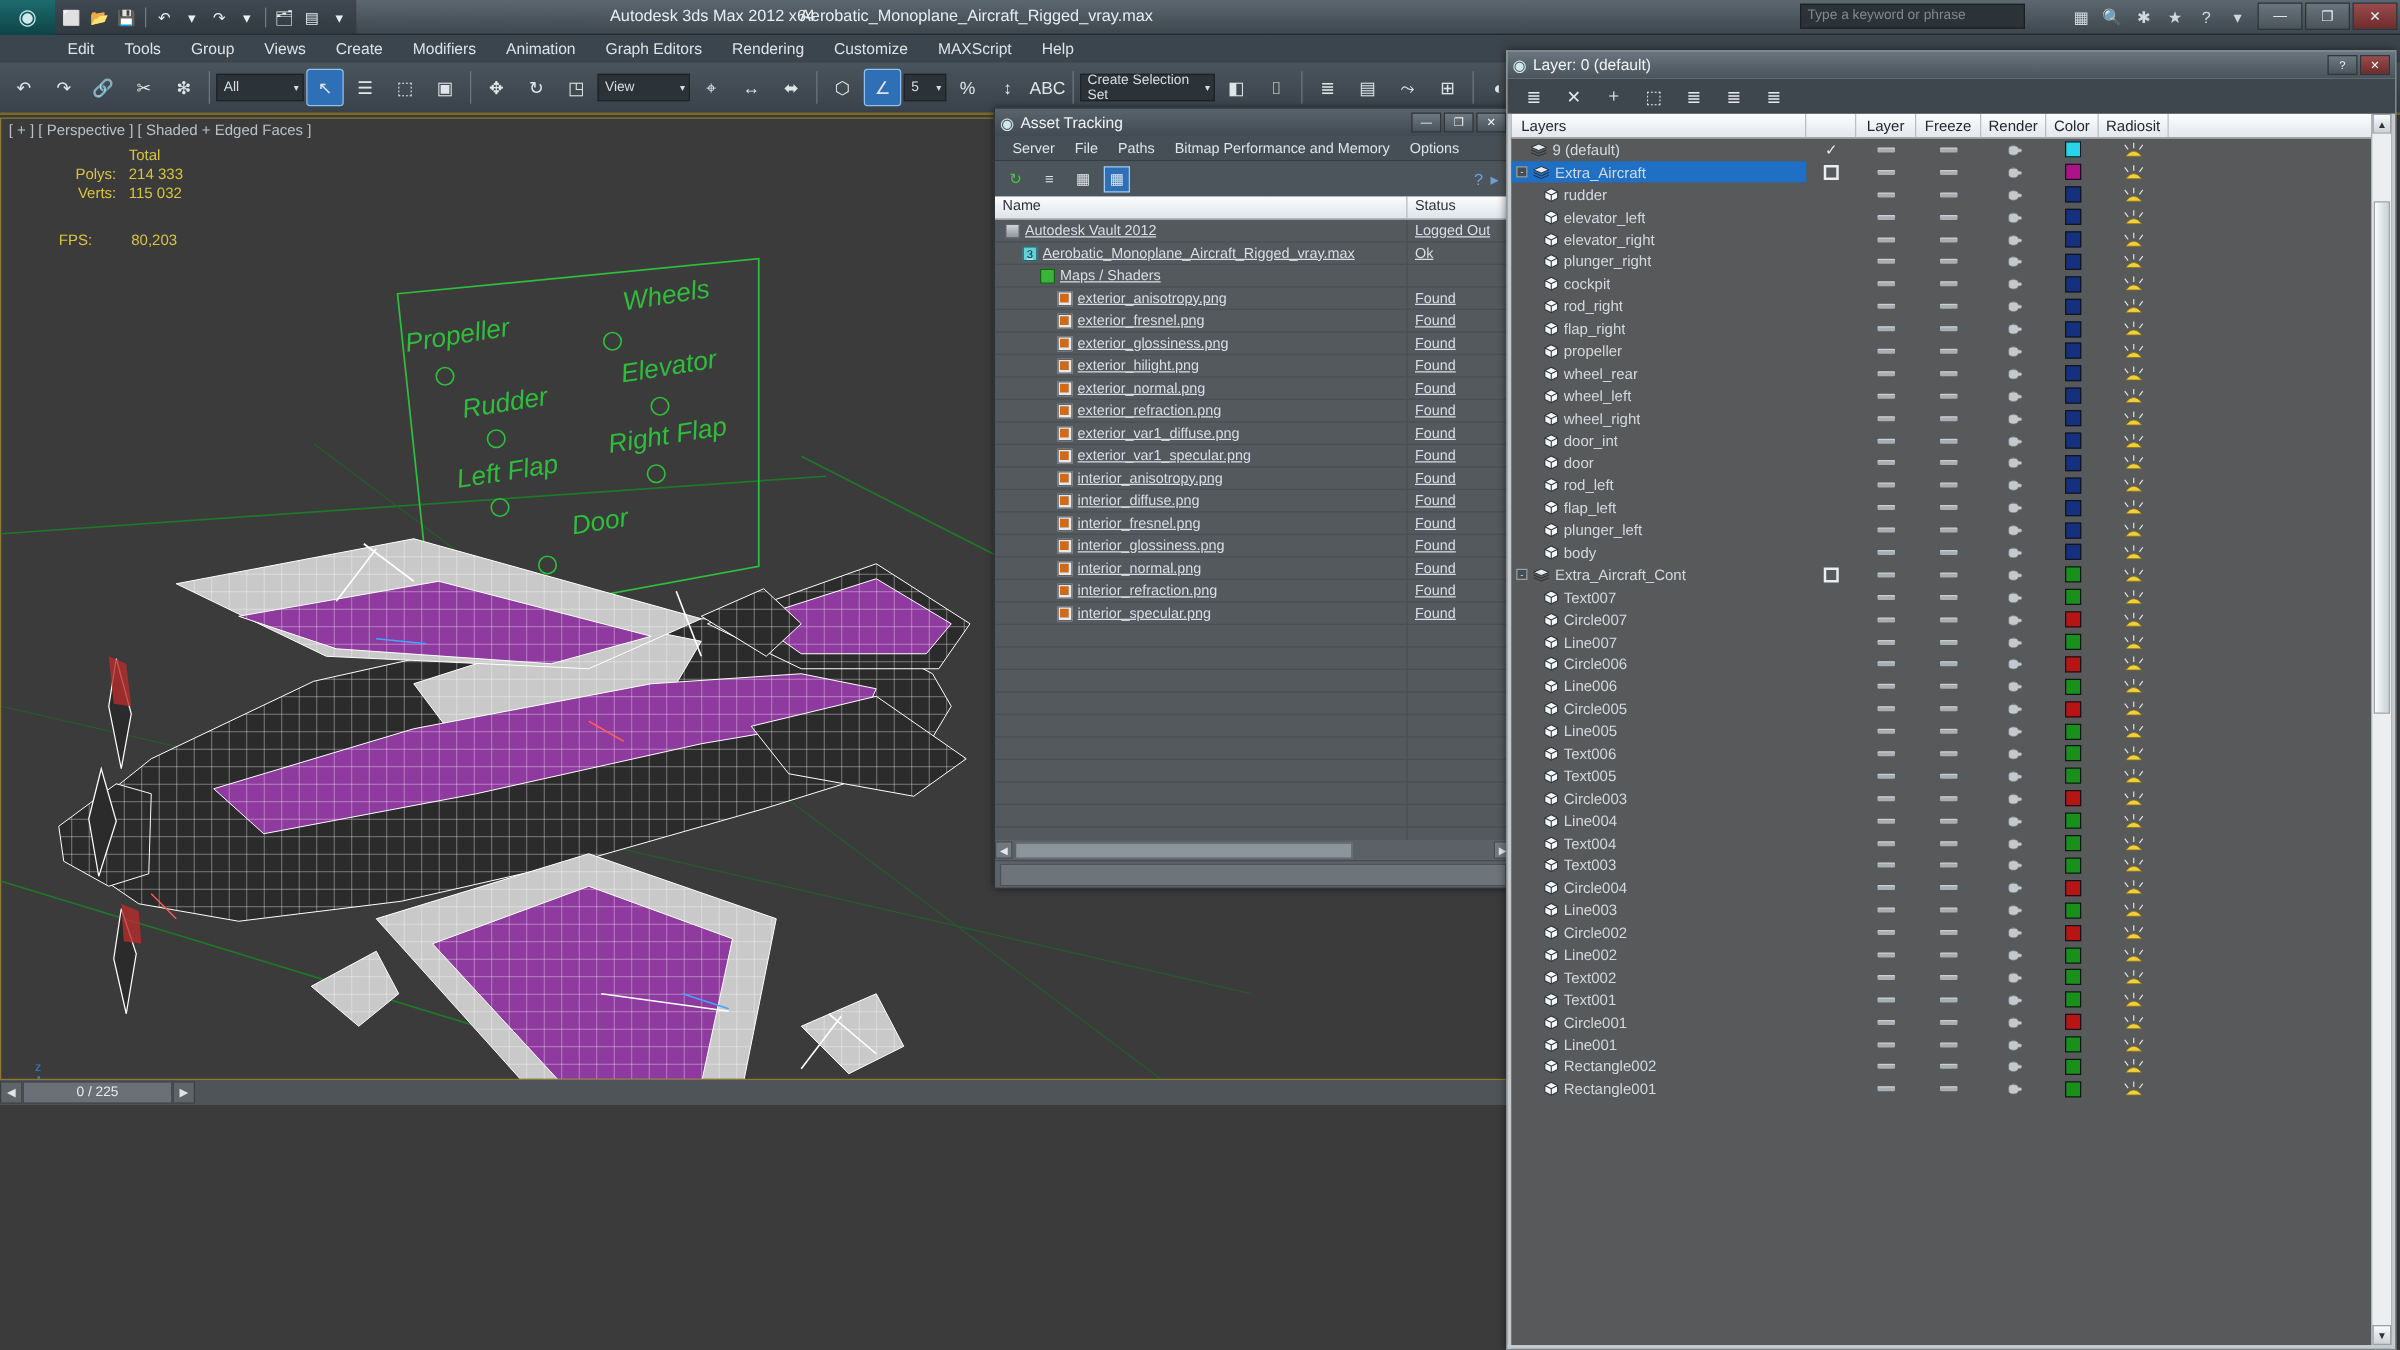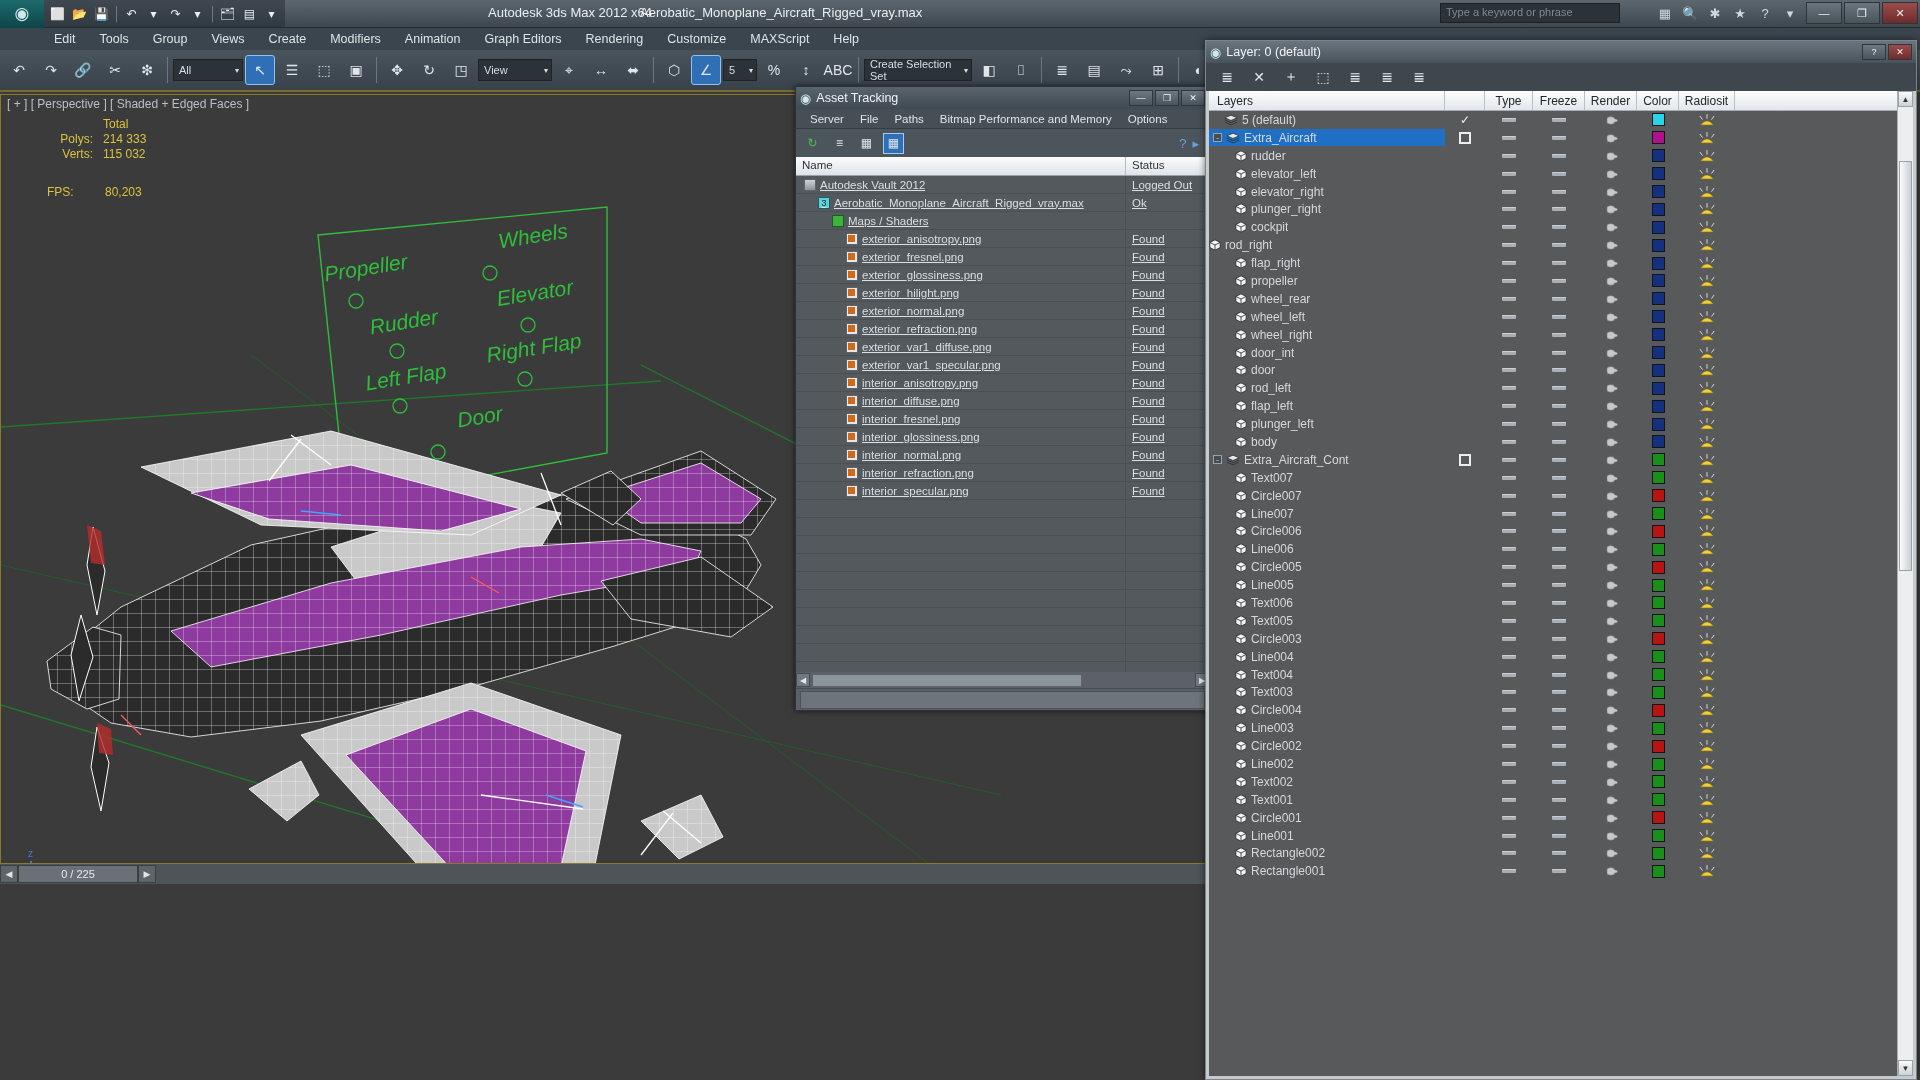--- a/index.html
+++ b/index.html
@@ -654,37 +654,37 @@
       <div class="ltb">⬚</div>
       <div class="ltb">≣</div>
       <div class="ltb">≣</div>
       <div class="ltb">≣</div>
     </div>
   <div id="layerBody">
     <div id="layerGrid">
       <div id="layerHdr">
           <div style="flex: 0 0 236px; text-align: left; padding-left: 8px;">Layers</div>
           <div style="flex: 0 0 40px;"></div>
-          <div style="flex: 0 0 48px;">Type</div>
+          <div style="flex: 0 0 48px;">Layer</div>
           <div style="flex: 0 0 52px;">Freeze</div>
           <div style="flex: 0 0 52px;">Render</div>
           <div style="flex: 0 0 42px;">Color</div>
           <div style="flex: 0 0 56px;">Radiosit</div>
         </div>
       <div id="layerRows">
           <div class="lrow">
             <div class="lname" style="padding-left: 15px;">
               <span style="display: flex; align-items: center;">
                 <svg class="stack" viewBox="0 0 16 13">
                   <path d="M8 1 L15 4 L8 7 L1 4 Z" fill="#e7eaed" stroke="#2b3034" stroke-width="0.9"></path>
                   <path d="M1 6.5 L8 9.5 L15 6.5" fill="none" stroke="#2b3034" stroke-width="0.9"></path>
                   <path d="M1 9 L8 12 L15 9" fill="none" stroke="#2b3034" stroke-width="0.9"></path>
                 </svg>
               </span>
-              <span style="white-space: nowrap; overflow: hidden;">5 (default)</span>
+              <span style="white-space: nowrap; overflow: hidden;">9 (default)</span>
             </div>
             <div class="lcol c-chk">
               <span class="check">✓</span>
             </div>
             <div class="lcol c-hide">
               <span class="dash"></span>
             </div>
             <div class="lcol c-frz">
               <span class="dash"></span>
             </div>
@@ -956,21 +956,21 @@
                   <g stroke="#e8e8e8" stroke-width="1">
                     <path d="M10 6 L10 1"></path>
                     <path d="M5 7 L2 3"></path>
                     <path d="M15 7 L18 3"></path>
                   </g>
                 </svg>
               </span>
             </div>
           </div>
           <div class="lrow">
-            <div class="lname" style="">
+            <div class="lname" style="padding-left: 26px;">
               <span style="display: flex; align-items: center;">
                 <svg class="cube" viewBox="0 0 14 14">
                   <path d="M7 1 L13 4 L13 10 L7 13 L1 10 L1 4 Z" fill="#f2f4f5" stroke="#2b3034" stroke-width="1"></path>
                   <path d="M1 4 L7 7 L13 4 M7 7 L7 13" fill="none" stroke="#2b3034" stroke-width="1"></path>
                 </svg>
               </span>
               <span style="white-space: nowrap; overflow: hidden;">rod_right</span>
             </div>
             <div class="lcol c-chk"></div>
             <div class="lcol c-hide">

